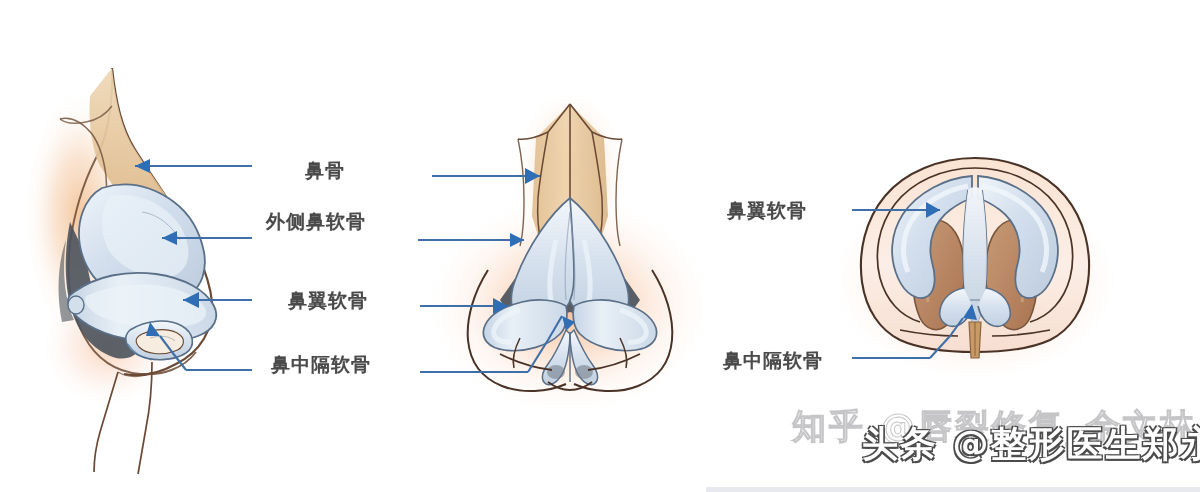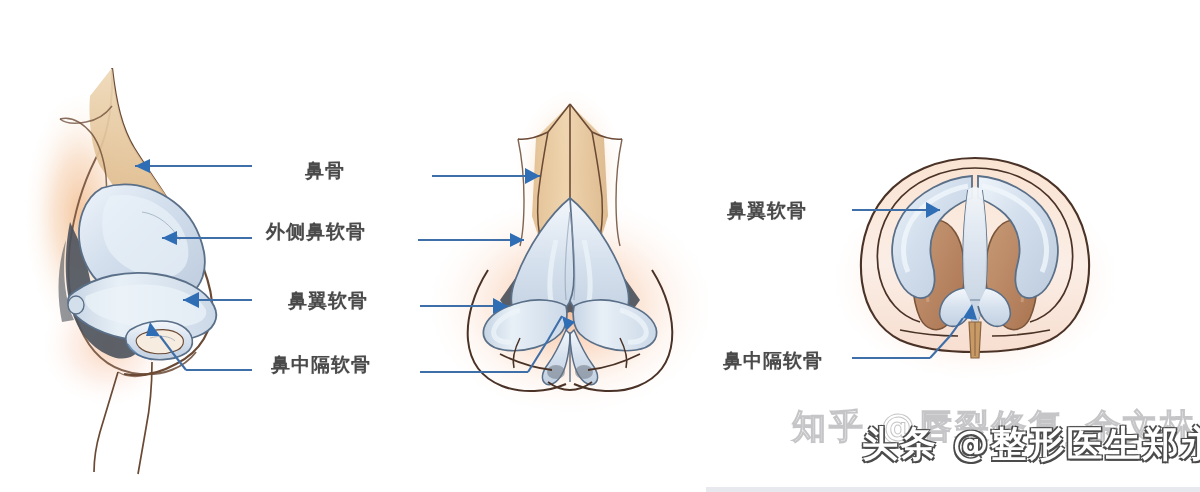--- a/index.html
+++ b/index.html
@@ -315,21 +315,21 @@
       <polygon points="508,306 493,298 493,314"></polygon>
       <polygon points="562,316 575,322 566,331"></polygon>
       <polygon points="940,210 926,202 926,218"></polygon>
       <polygon points="963,318 972,304 977,320"></polygon>
       <polygon points="160,336 150,322 146,336"></polygon>
     </g>
   </svg>
 
   <div class="label" style="left:305px;top:158px;">鼻骨</div>
 
-  <div class="label" style="left:266px;top:219px;">外侧鼻软骨</div>
+  <div class="label" style="left:266px;top:209px;">外侧鼻软骨</div>
 
   <div class="label" style="left:288px;top:288px;">鼻翼软骨</div>
 
   <div class="label" style="left:271px;top:352px;">鼻中隔软骨</div>
 
   <div class="label" style="left:727px;top:198px;">鼻翼软骨</div>
 
   <div class="label" style="left:723px;top:348px;">鼻中隔软骨</div>
 
   <div class="wm wm-zhihu">知乎 @唇裂修复_余文林</div>

